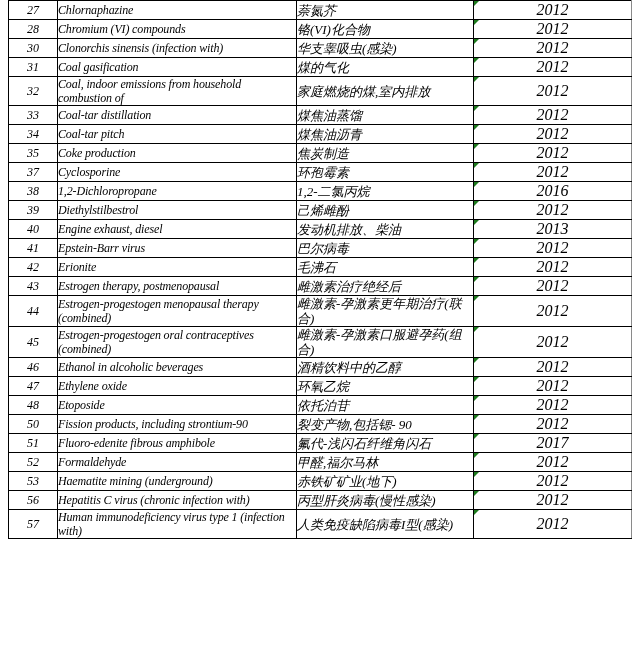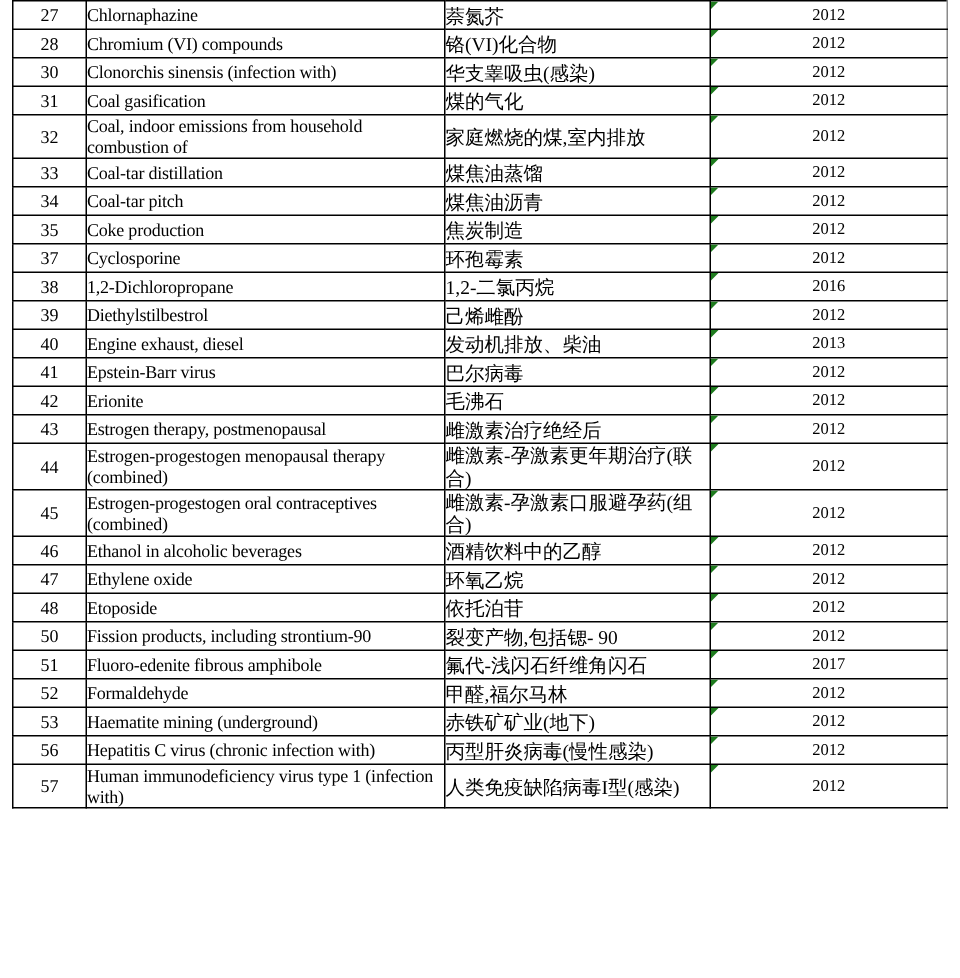--- a/index.html
+++ b/index.html
@@ -14,20 +14,21 @@
   .sheet {
     position: absolute;
     left: 8px;
     top: 0;
   }
   table.grid {
     border-collapse: collapse;
     table-layout: fixed;
     width: 623px;
     background: #ffffff;
+    font-style: italic;
   }
   table.grid td {
     border: 1px solid #000000;
     color: #000000;
     vertical-align: middle;
     padding: 0;
     height: 18px;
     overflow: hidden;
   }
   td.no {
@@ -41,21 +42,21 @@
     letter-spacing: -0.15px;
     padding: 1px 1px 1px 4px;
   }
   td.zh {
     font-size: 13px;
     line-height: 15px;
     padding: 1px 1px 1px 2px;
   }
   td.year {
     text-align: center;
-    font-size: 11px;
+    font-size: 16px;
     line-height: 14px;
     position: relative;
   }
   td.year .tri {
     position: absolute;
     top: 0;
     left: 0;
     width: 0;
     height: 0;
     border-top: 5px solid #1e7b1e;

